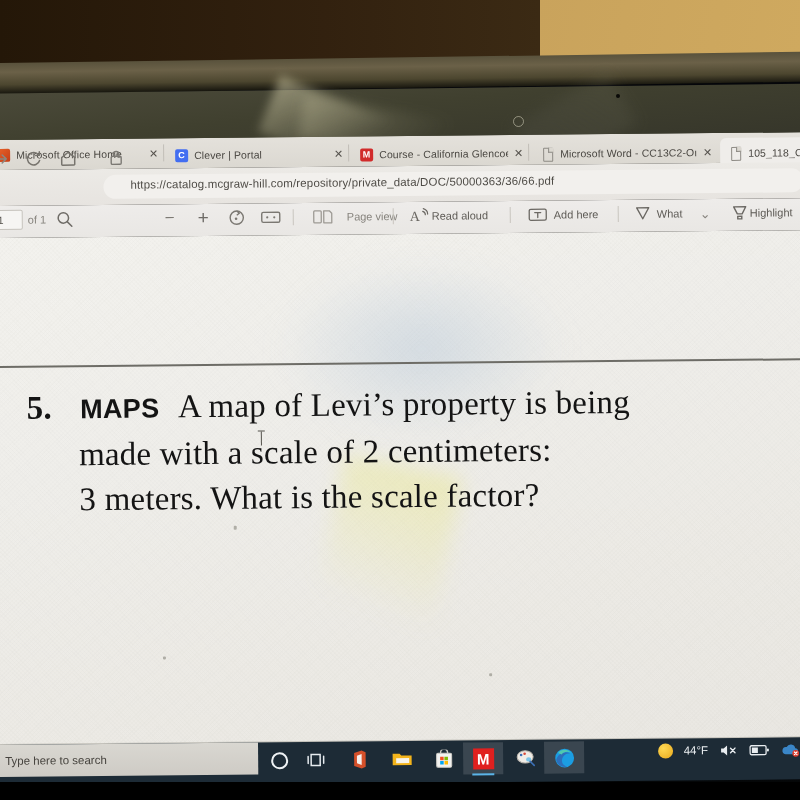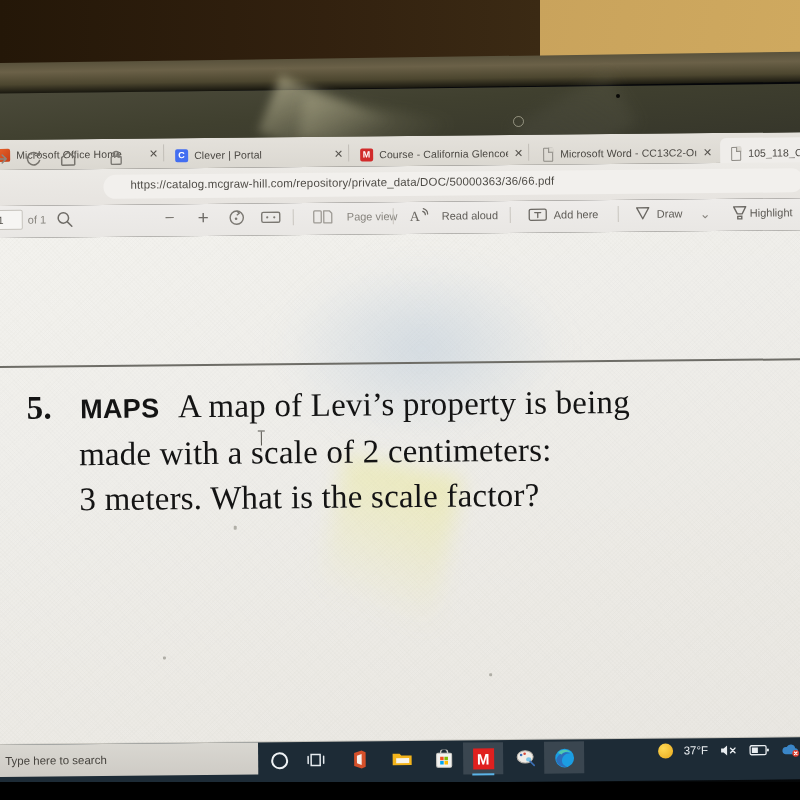--- a/index.html
+++ b/index.html
@@ -233,34 +233,34 @@
       <path d="M12 3h5.6l2.4 2.4V15H12z" fill="none" stroke="#9d9a94" stroke-width="1.3" stroke-linejoin="round"></path>
     </svg>
     <div class="pdfitem" style="left:352px;">Page view</div>
     <div class="vsep" style="left:398px;"></div>
 
     <svg style="position:absolute;left:414px;top:70px;" width="22" height="20" viewBox="0 0 22 20">
       <text x="1" y="15" font-family="Liberation Serif, serif" font-size="14" fill="#6b6863">A</text>
       <path d="M14 5.5c1.8.6 2.6 2 2.6 3.3" fill="none" stroke="#6b6863" stroke-width="1.2" stroke-linecap="round"></path>
       <path d="M14.6 2.8c3 .9 4.3 3 4.3 5.4" fill="none" stroke="#6b6863" stroke-width="1.2" stroke-linecap="round"></path>
     </svg>
-    <div class="pdfitem strong" style="left:447px;">Read aloud</div>
+    <div class="pdfitem strong" style="left:437px;">Read aloud</div>
     <div class="vsep" style="left:515px;"></div>
 
     <svg style="position:absolute;left:532px;top:71px;" width="22" height="18" viewBox="0 0 22 18">
       <rect x="2.5" y="3.5" width="17" height="11" rx="1.6" fill="none" stroke="#6b6863" stroke-width="1.3"></rect>
       <path d="M8 6.8h6M11 6.8v5" stroke="#6b6863" stroke-width="1.3" stroke-linecap="round"></path>
     </svg>
     <div class="pdfitem strong" style="left:559px;">Add here</div>
     <div class="vsep" style="left:623px;"></div>
 
     <svg style="position:absolute;left:638px;top:70px;" width="20" height="20" viewBox="0 0 20 20">
       <path d="M4 4h12l-6 11z" fill="none" stroke="#6b6863" stroke-width="1.4" stroke-linejoin="round"></path>
     </svg>
-    <div class="pdfitem strong" style="left:662px;">Draw</div>
+    <div class="pdfitem strong" style="left:662px;">What</div>
     <div class="pdfitem" style="left:705px;font-size:13px;">⌄</div>
 
     <svg style="position:absolute;left:735px;top:70px;" width="20" height="20" viewBox="0 0 20 20">
       <path d="M4 4h12l-3.6 7h-4.8z" fill="none" stroke="#6b6863" stroke-width="1.4" stroke-linejoin="round"></path>
       <path d="M8 13.5h4v2.5H8z" fill="none" stroke="#6b6863" stroke-width="1.4"></path>
     </svg>
     <div class="pdfitem strong" style="left:755px;text-align:center;">Highlight</div>
 
     <div class="page">
       <div class="page-tex"></div>
@@ -337,21 +337,21 @@
     <div class="tb-ico active" style="left:548px;">
       <svg width="23" height="23" viewBox="0 0 23 23">
         <circle cx="11.5" cy="11.5" r="9.4" fill="#1b9de2"></circle>
         <path d="M3 13.5c2-7 9-9.5 14-6.5-3.5-.5-7 1.5-8 5.5-1 4 1.5 7 5 7.5-5 1.5-10-1.5-11-6.5z" fill="#2c6fbb"></path>
         <path d="M5 6.5C8 2 15 2.5 18 6.5c-3-2-7.5-1.5-9.5 1.5z" fill="#4ec9b0"></path>
       </svg>
     </div>
 
     <div class="tray">
       <span class="sun"></span>
-      <span>37°F</span>
+      <span>44°F</span>
       <svg width="19" height="15" viewBox="0 0 19 15">
         <path d="M2 5.5h2.6L8 2.4v10.2L4.6 9.5H2z" fill="#e9edf0"></path>
         <path d="M11.5 5.2l4.4 4.6M15.9 5.2l-4.4 4.6" stroke="#e9edf0" stroke-width="1.4" stroke-linecap="round"></path>
       </svg>
       <svg width="21" height="13" viewBox="0 0 21 13">
         <rect x="1" y="2" width="16" height="9" rx="1.4" fill="none" stroke="#e9edf0" stroke-width="1.3"></rect>
         <rect x="2.8" y="3.8" width="6" height="5.4" fill="#e9edf0"></rect>
         <rect x="17.8" y="5" width="2" height="3" rx="1" fill="#e9edf0"></rect>
       </svg>
       <svg width="19" height="16" viewBox="0 0 19 16">

